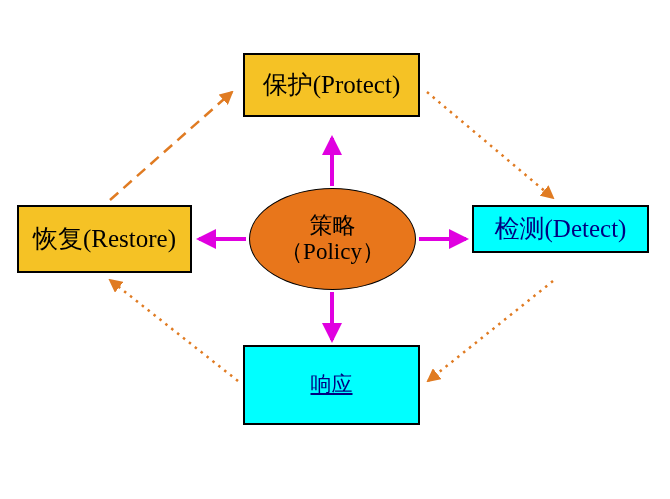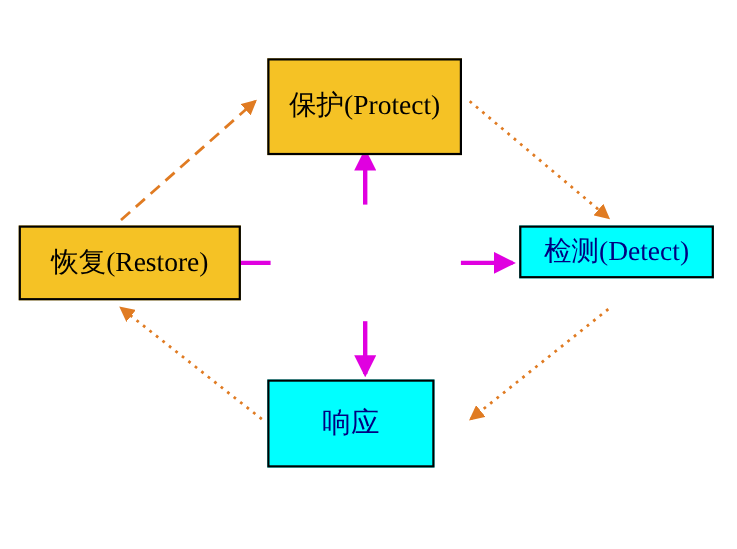--- a/index.html
+++ b/index.html
@@ -41,54 +41,55 @@
   .node-label {
     display: block;
     white-space: nowrap;
   }
 
   
   #node-protect {
     left: 243px;
     top: 53px;
     width: 177px;
-    height: 88px;
+    height: 64px;
     background: #f5c225;
     font-size: 25px;
     color: #000000;
   }
   
   #node-restore {
     left: 17px;
     top: 205px;
-    width: 202px;
+    width: 175px;
     height: 68px;
     background: #f5c225;
     font-size: 25px;
     color: #000000;
   }
   
   #node-detect {
     left: 472px;
     top: 205px;
     width: 177px;
     height: 48px;
     background: #00ffff;
     font-size: 25px;
     color: #000080;
   }
   
   #node-response {
     left: 243px;
     top: 345px;
-    width: 152px;
+    width: 177px;
     height: 80px;
     background: #00ffff;
-    font-size: 26px;
+    font-size: 21px;
     color: #000080;
+    text-decoration: underline;
   }
   
   #node-policy {
     left: 249px;
     top: 188px;
     width: 167px;
     height: 102px;
     background: #e8761b;
     border: 1px solid #000000;
     border-radius: 50%;
@@ -140,14 +141,18 @@
   </div>
 
   <div class="node rect-node" id="node-detect">
     <span class="node-label">检测(Detect)</span>
   </div>
 
   <div class="node rect-node" id="node-response">
     <span class="node-label">响应</span>
   </div>
 
+  <div class="node" id="node-policy">
+    <span class="node-label">策略</span>
+    <span class="node-label">（Policy）</span>
+  </div>
 
 </div>
 
 </body></html>

